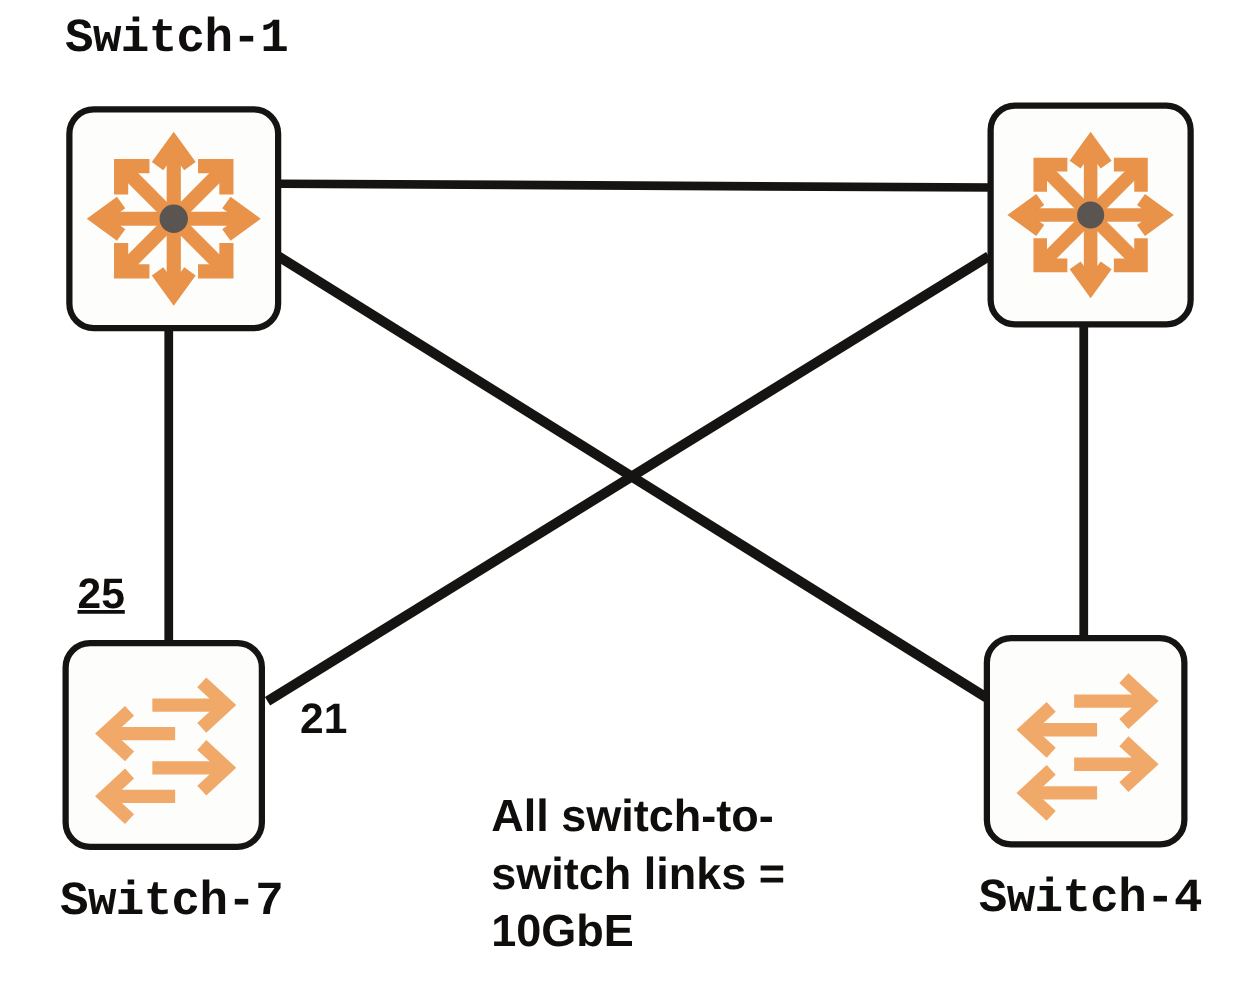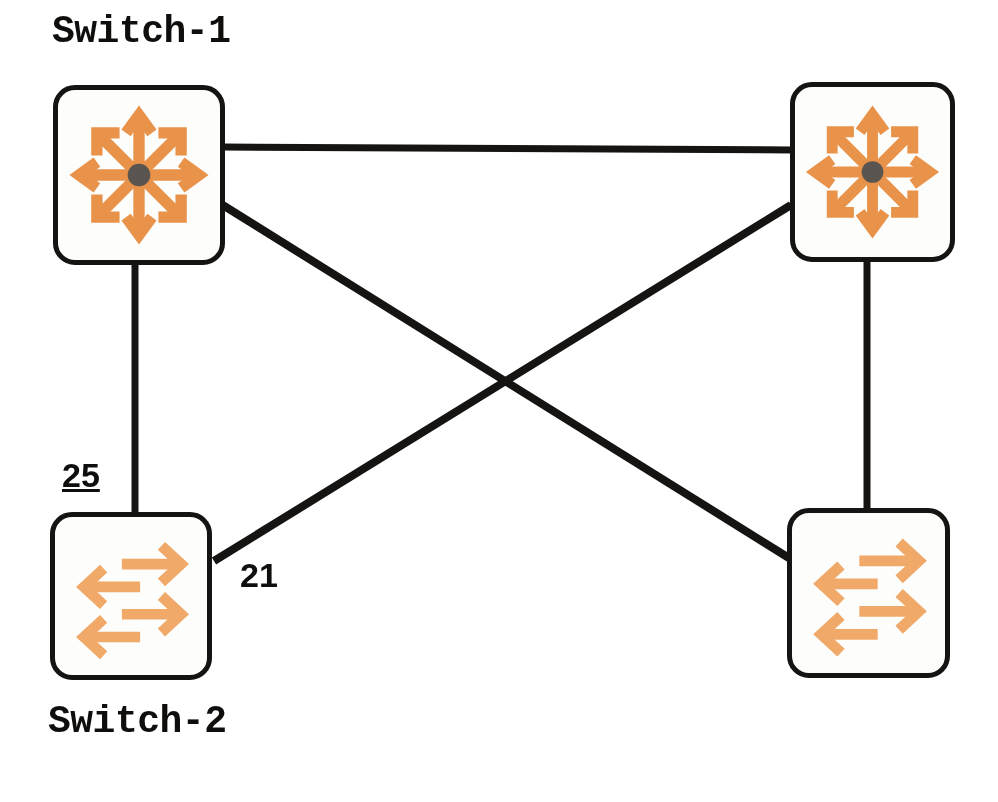--- a/index.html
+++ b/index.html
@@ -173,34 +173,38 @@
           <path d="M32 32 L19 44 L32 56"></path>
 
         <path d="M44 62 L82 62"></path>
           <path d="M70 50 L83 62 L70 74"></path>
 
         <path d="M56 77 L20 77"></path>
           <path d="M32 65 L19 77 L32 89"></path>
       </g>
     </svg>
   </div>
-  <div class="node-label" id="label-switch-3">Switch-2</div>
+  <div class="node-label" id="label-switch-3">Switch-7</div>
 
   <div class="node" id="node-switch-4">
     <svg class="node-icon" viewBox="0 0 100 100" xmlns="http://www.w3.org/2000/svg">
       <g stroke="#f0a968" stroke-width="7" fill="none" stroke-linecap="butt" stroke-linejoin="miter">
         <path d="M44 29 L82 29"></path>
           <path d="M70 17 L83 29 L70 41"></path>
         <path d="M56 44 L20 44"></path>
           <path d="M32 32 L19 44 L32 56"></path>
         <path d="M44 62 L82 62"></path>
           <path d="M70 50 L83 62 L70 74"></path>
         <path d="M56 77 L20 77"></path>
           <path d="M32 65 L19 77 L32 89"></path>
       </g>
     </svg>
   </div>
+  <div class="node-label" id="label-switch-4">Switch-4</div>
 
   <div class="port-label" id="port-label-25">25</div>
   <div class="port-label" id="port-label-26">21</div>
 
+  <div class="caption" id="caption-links">All switch-to-
+switch links =
+10GbE</div>
 
 </div>
 
 </body></html>

